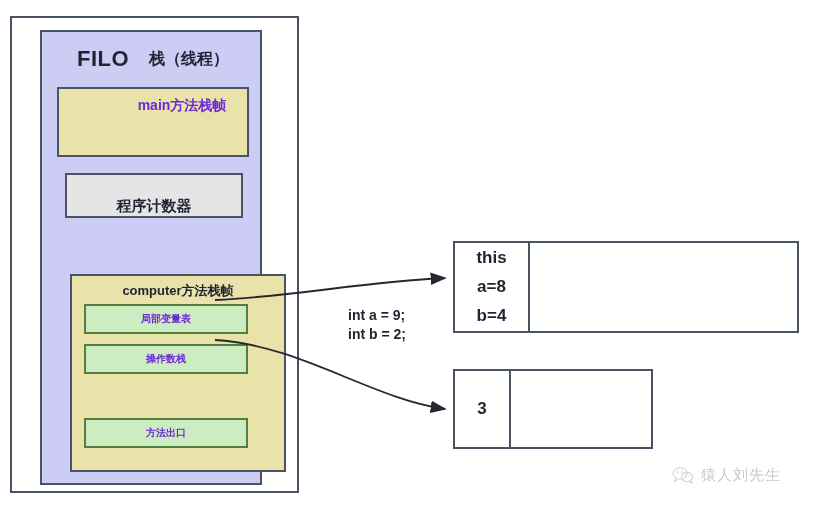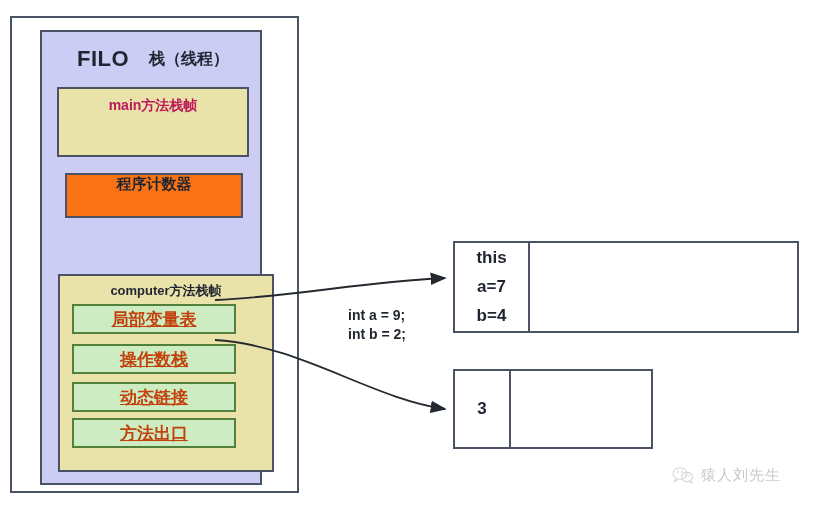--- a/index.html
+++ b/index.html
@@ -82,25 +82,26 @@
     height: 70px;
   }
   .main-frame-label {
     position: absolute;
     left: 0;
     top: 8px;
     width: 100%;
     text-align: center;
     font-size: 14px;
     font-weight: bold;
-    color: #be185d;
+    color: #6d28d9;
+    padding-left: 29px;
   }
 
   .computer-frame {
-    left: 16px;
+    left: 28px;
     top: 242px;
     width: 216px;
     height: 198px;
   }
   .computer-frame-label {
     position: absolute;
     left: 0;
     top: 6px;
     width: 100%;
     text-align: center;
@@ -109,25 +110,25 @@
     color: #1f2430;
   }
 
   
   .pc-box {
     position: absolute;
     left: 23px;
     top: 141px;
     width: 178px;
     height: 45px;
-    background: #f97316;
-    border: 2px solid #495364;
-    box-sizing: border-box;
-    display: flex;
-    align-items: flex-start;
+    background: #e5e5e5;
+    border: 2px solid #495364;
+    box-sizing: border-box;
+    display: flex;
+    align-items: flex-end;
     justify-content: center;
   }
   .pc-label {
     font-size: 15px;
     font-weight: bold;
     color: #1f2430;
   }
 
   
   .green-box {
@@ -136,24 +137,23 @@
     width: 164px;
     height: 30px;
     background: #cdecc2;
     border: 2px solid #50803c;
     box-sizing: border-box;
     display: flex;
     align-items: center;
     justify-content: center;
   }
   .green-label {
-    font-size: 17px;
-    font-weight: bold;
-    color: #c2410c;
-    text-decoration: underline;
+    font-size: 10px;
+    font-weight: bold;
+    color: #6d28d9;
   }
   .g1 { top: 28px; }
   .g2 { top: 68px; }
   .g3 { top: 106px; }
   .g4 { top: 142px; }
 
   
   .table-box {
     position: absolute;
     border: 2px solid #495364;
@@ -254,34 +254,31 @@
 
       <div class="frame-yellow computer-frame">
         <div class="computer-frame-label">computer方法栈帧</div>
 
         <div class="green-box g1">
           <span class="green-label">局部变量表</span>
         </div>
         <div class="green-box g2">
           <span class="green-label">操作数栈</span>
         </div>
-        <div class="green-box g3">
-          <span class="green-label">动态链接</span>
-        </div>
         <div class="green-box g4">
           <span class="green-label">方法出口</span>
         </div>
       </div>
 
     </div>
   </div>
 
   <div class="table-box locals-table">
     <div class="cell c0">this</div>
-    <div class="cell c1">a=7</div>
+    <div class="cell c1">a=8</div>
     <div class="cell c2">b=4</div>
     <div class="cell c3"></div>
   </div>
 
   <div class="table-box operand-table">
     <div class="cell c0">3</div>
     <div class="cell c1"></div>
   </div>
 
   <div class="code-label">int a = 9;

